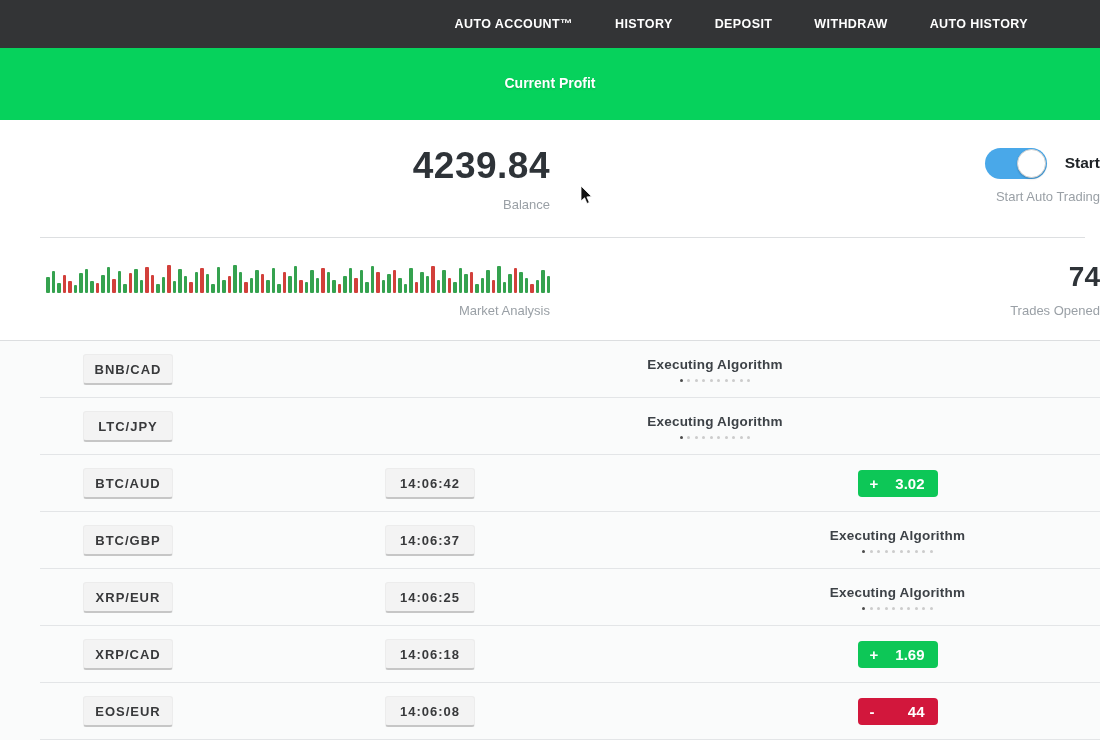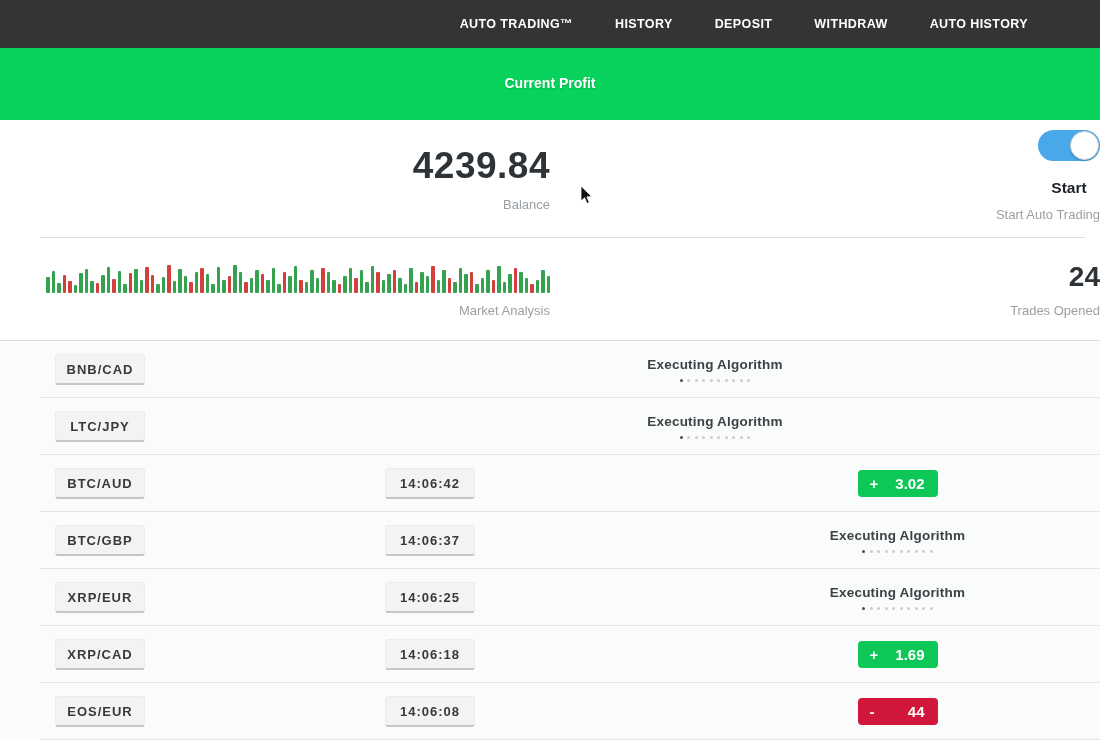--- a/index.html
+++ b/index.html
@@ -22,42 +22,42 @@
             text-shadow:0 1px 3px rgba(0,0,0,.18); }
 
   
   .stats { padding:0 0; }
   .stats-row { display:grid; grid-template-columns:1fr 1fr; }
   .stats-row .col { display:flex; flex-direction:column; align-items:flex-end; justify-content:center; }
   .row-balance { height:117px; }
   .balance-value { font-size:37px; font-weight:bold; color:#2e3338; letter-spacing:.5px; }
   .muted-label { font-size:13px; color:#9aa0a6; margin-top:10px; }
 
-  .toggle-line { display:flex; align-items:center; gap:18px; margin-top:-6px;flex-direction:column; }
+  .toggle-line { display:flex; align-items:center; gap:18px; margin-top:-6px; }
   .toggle { width:62px; height:31px; border-radius:16px; position:relative;
             cursor:pointer; }
   .toggle .knob { position:absolute; top:1px; right:1px; width:29px; height:29px;
             border-radius:50%; background:#fff; border:1px solid #d0d0d0;
             box-shadow:0 1px 2px rgba(0,0,0,.2); }
   .toggle-label { font-size:15.5px; font-weight:bold; color:#1e2226; }
 
   .divider { border-top:1px solid #dddfe1; margin:0 15px 0 40px; }
 
   .row-market { height:102px; }
   .bars { display:flex; align-items:flex-end; gap:2px; height:32px; }
   .bars .bar { width:3.5px; border-radius:1px; }
   .trades-open-value { font-size:28px; font-weight:bold; color:#2e3338; }
 
   
   .trades { border-top:1px solid #dcdee0; }
   .trade-row { position:relative; height:57px; background:#fafbfb;
                display:flex; align-items:center; }
   .trade-row::after { content:""; position:absolute; left:40px; right:0; bottom:0;
                border-bottom:1px solid #e3e5e7; }
-  .cell-pair { width:330px; padding-left:55px; }
+  .cell-pair { width:330px; padding-left:83px; }
   .cell-time { width:365px; padding-left:55px; }
   .cell-status { flex:1; display:flex; flex-direction:column; align-items:center;
                justify-content:center; }
 
   .pill { display:inline-block; min-width:90px; text-align:center; padding:7px 10px 6px;
           background:#f3f3f3; border:1px solid #ececec; border-bottom:2px solid #c6c6c6;
           border-radius:3px; font-size:13px; font-weight:bold; color:#38393b;
           letter-spacing:1px; cursor:pointer; }
 
   .badge { display:inline-flex; justify-content:space-between; align-items:center;
@@ -70,21 +70,21 @@
   .exec-dots i.active { background:#4c4c4c; }
 
   .cursor { position:absolute; left:580px; top:186px; z-index:10; }
 </style>
 </head>
 <body>
 
 <div class="page">
 
   <div class="topnav" id="topnav">
-      <div class="nav-item">AUTO TRADING™</div>
+      <div class="nav-item">AUTO ACCOUNT™</div>
       <div class="nav-item">HISTORY</div>
       <div class="nav-item">DEPOSIT</div>
       <div class="nav-item">WITHDRAW</div>
       <div class="nav-item">AUTO HISTORY</div>
     </div>
 
   <div class="banner" id="banner" style="background: rgb(6, 210, 92);">
     <div class="b-label">Current Profit</div>
   </div>
 
@@ -199,21 +199,21 @@
             <div class="bar" style="height: 21px; background: rgb(53, 162, 79);"></div>
             <div class="bar" style="height: 15px; background: rgb(53, 162, 79);"></div>
             <div class="bar" style="height: 9px; background: rgb(210, 64, 59);"></div>
             <div class="bar" style="height: 13px; background: rgb(53, 162, 79);"></div>
             <div class="bar" style="height: 23px; background: rgb(53, 162, 79);"></div>
             <div class="bar" style="height: 17px; background: rgb(53, 162, 79);"></div>
           </div>
         <div class="muted-label">Market Analysis</div>
       </div>
       <div class="col">
-        <div class="trades-open-value">24</div>
+        <div class="trades-open-value">74</div>
         <div class="muted-label">Trades Opened</div>
       </div>
     </div>
   </div>
 
   <div class="trades" id="trades">
       <div class="trade-row">
         <div class="cell-pair"><span class="pill">BNB/CAD</span></div>
         <div class="cell-status">
           <div class="exec-label">Executing Algorithm</div>

